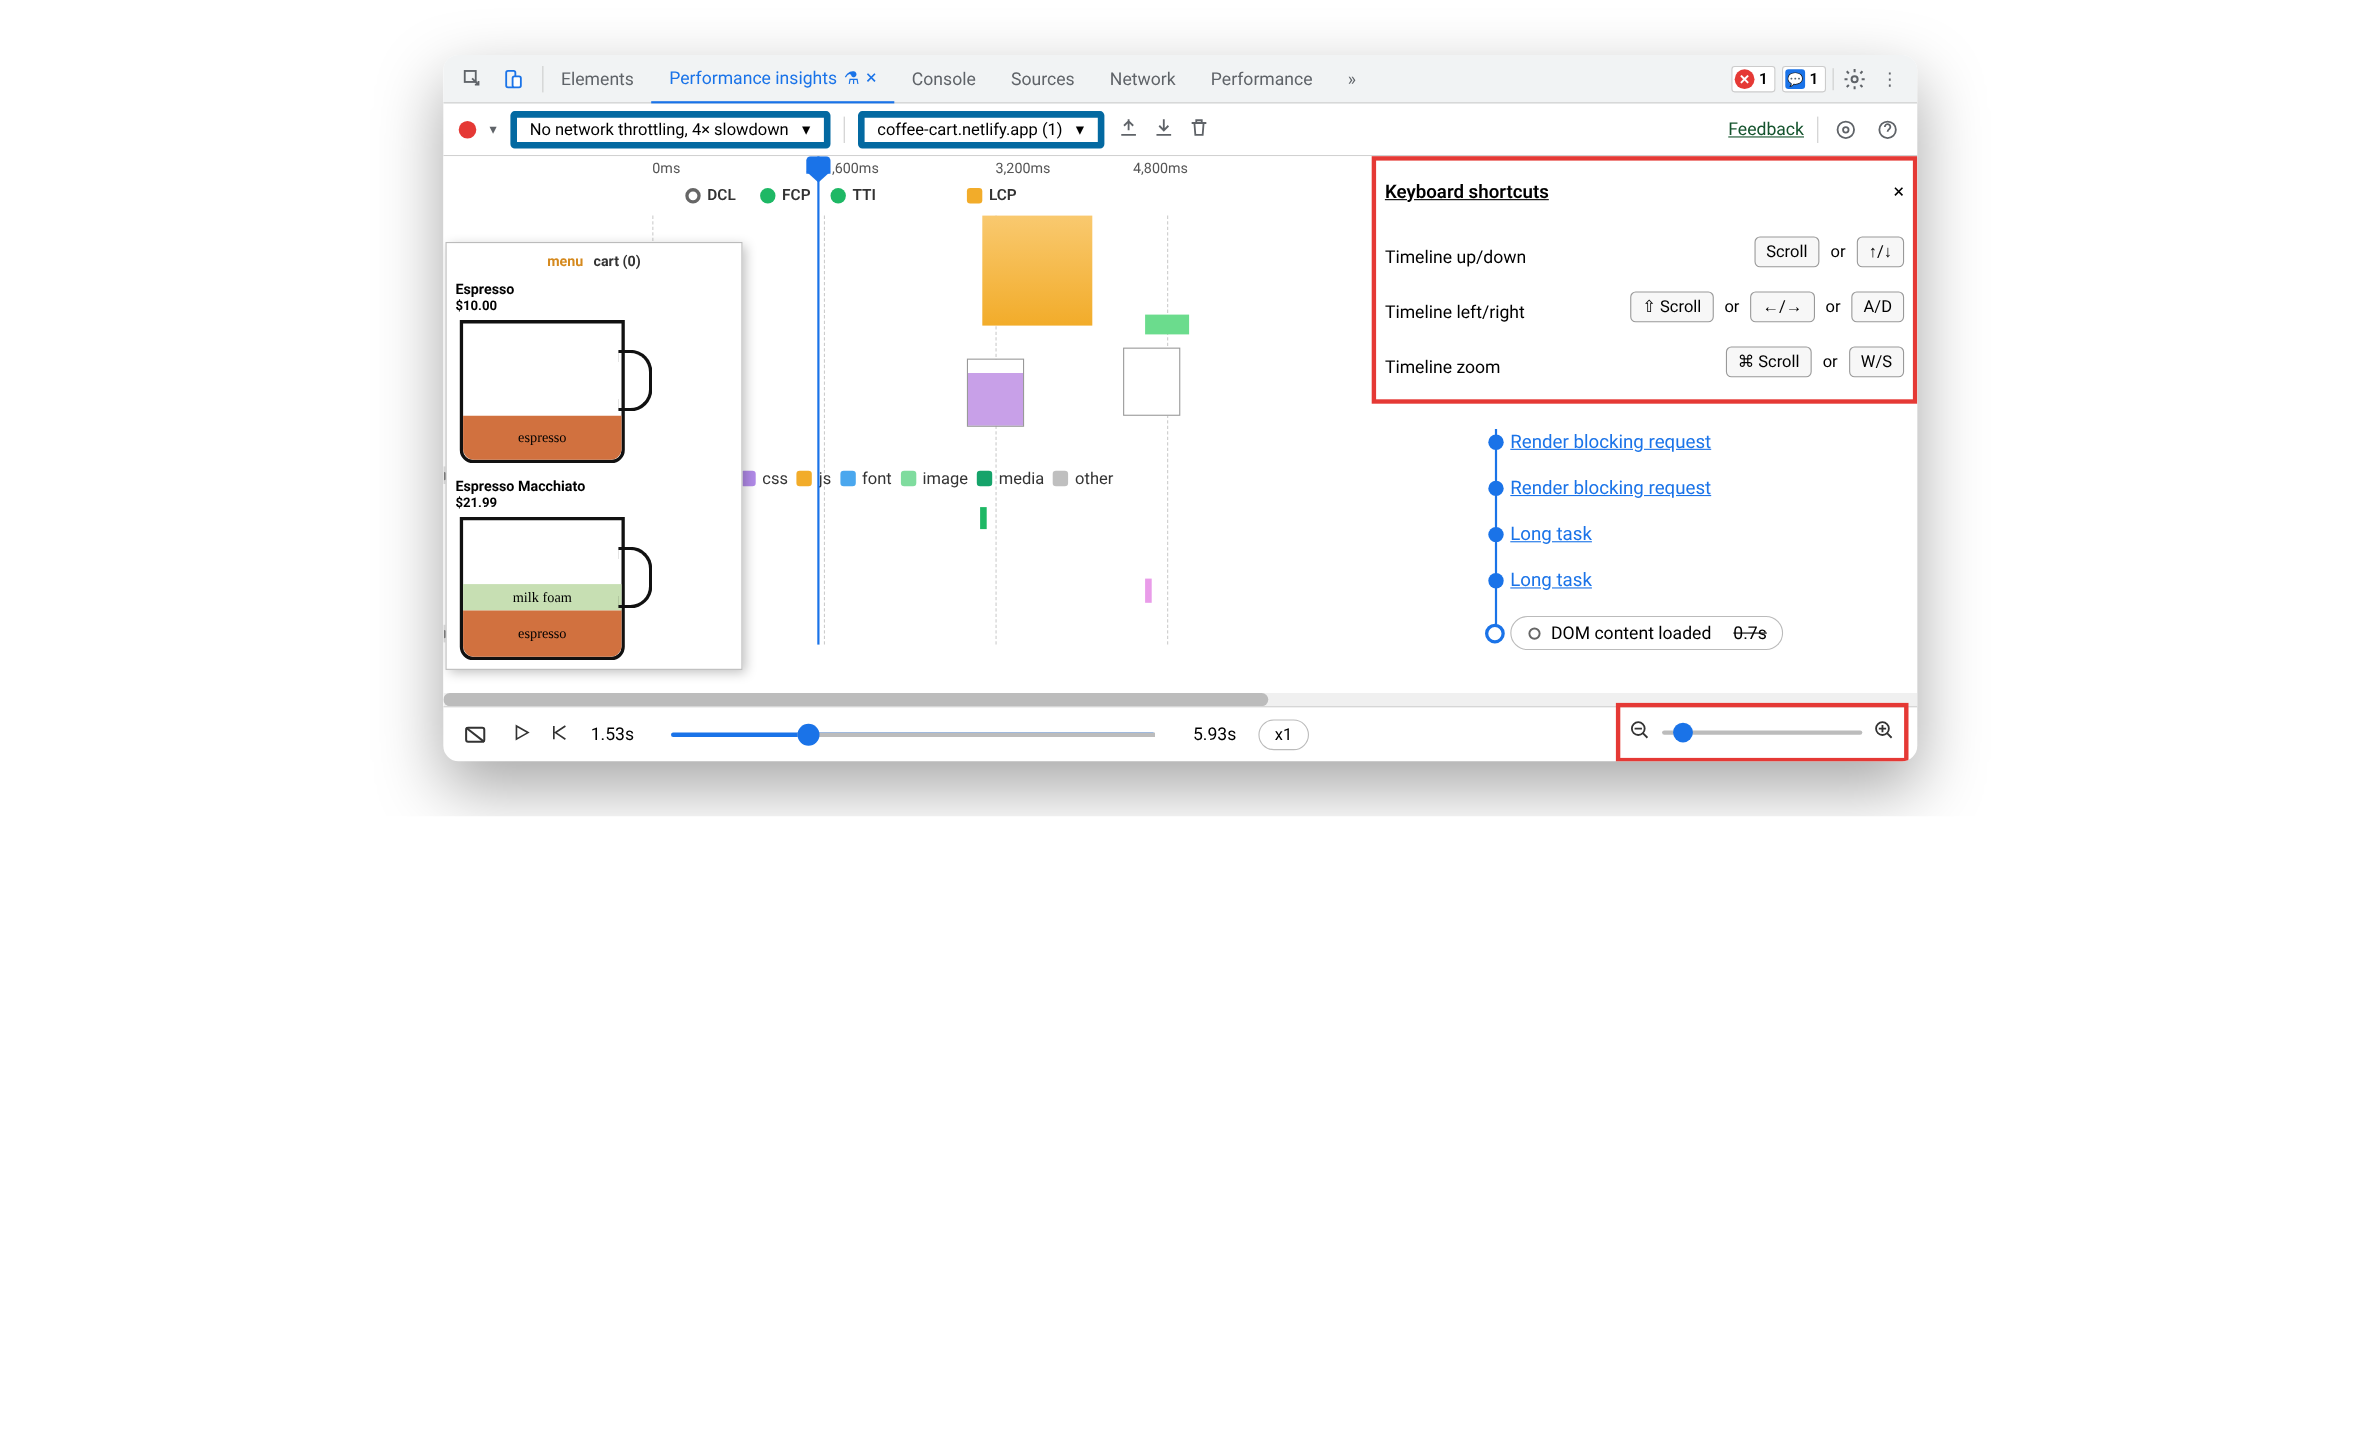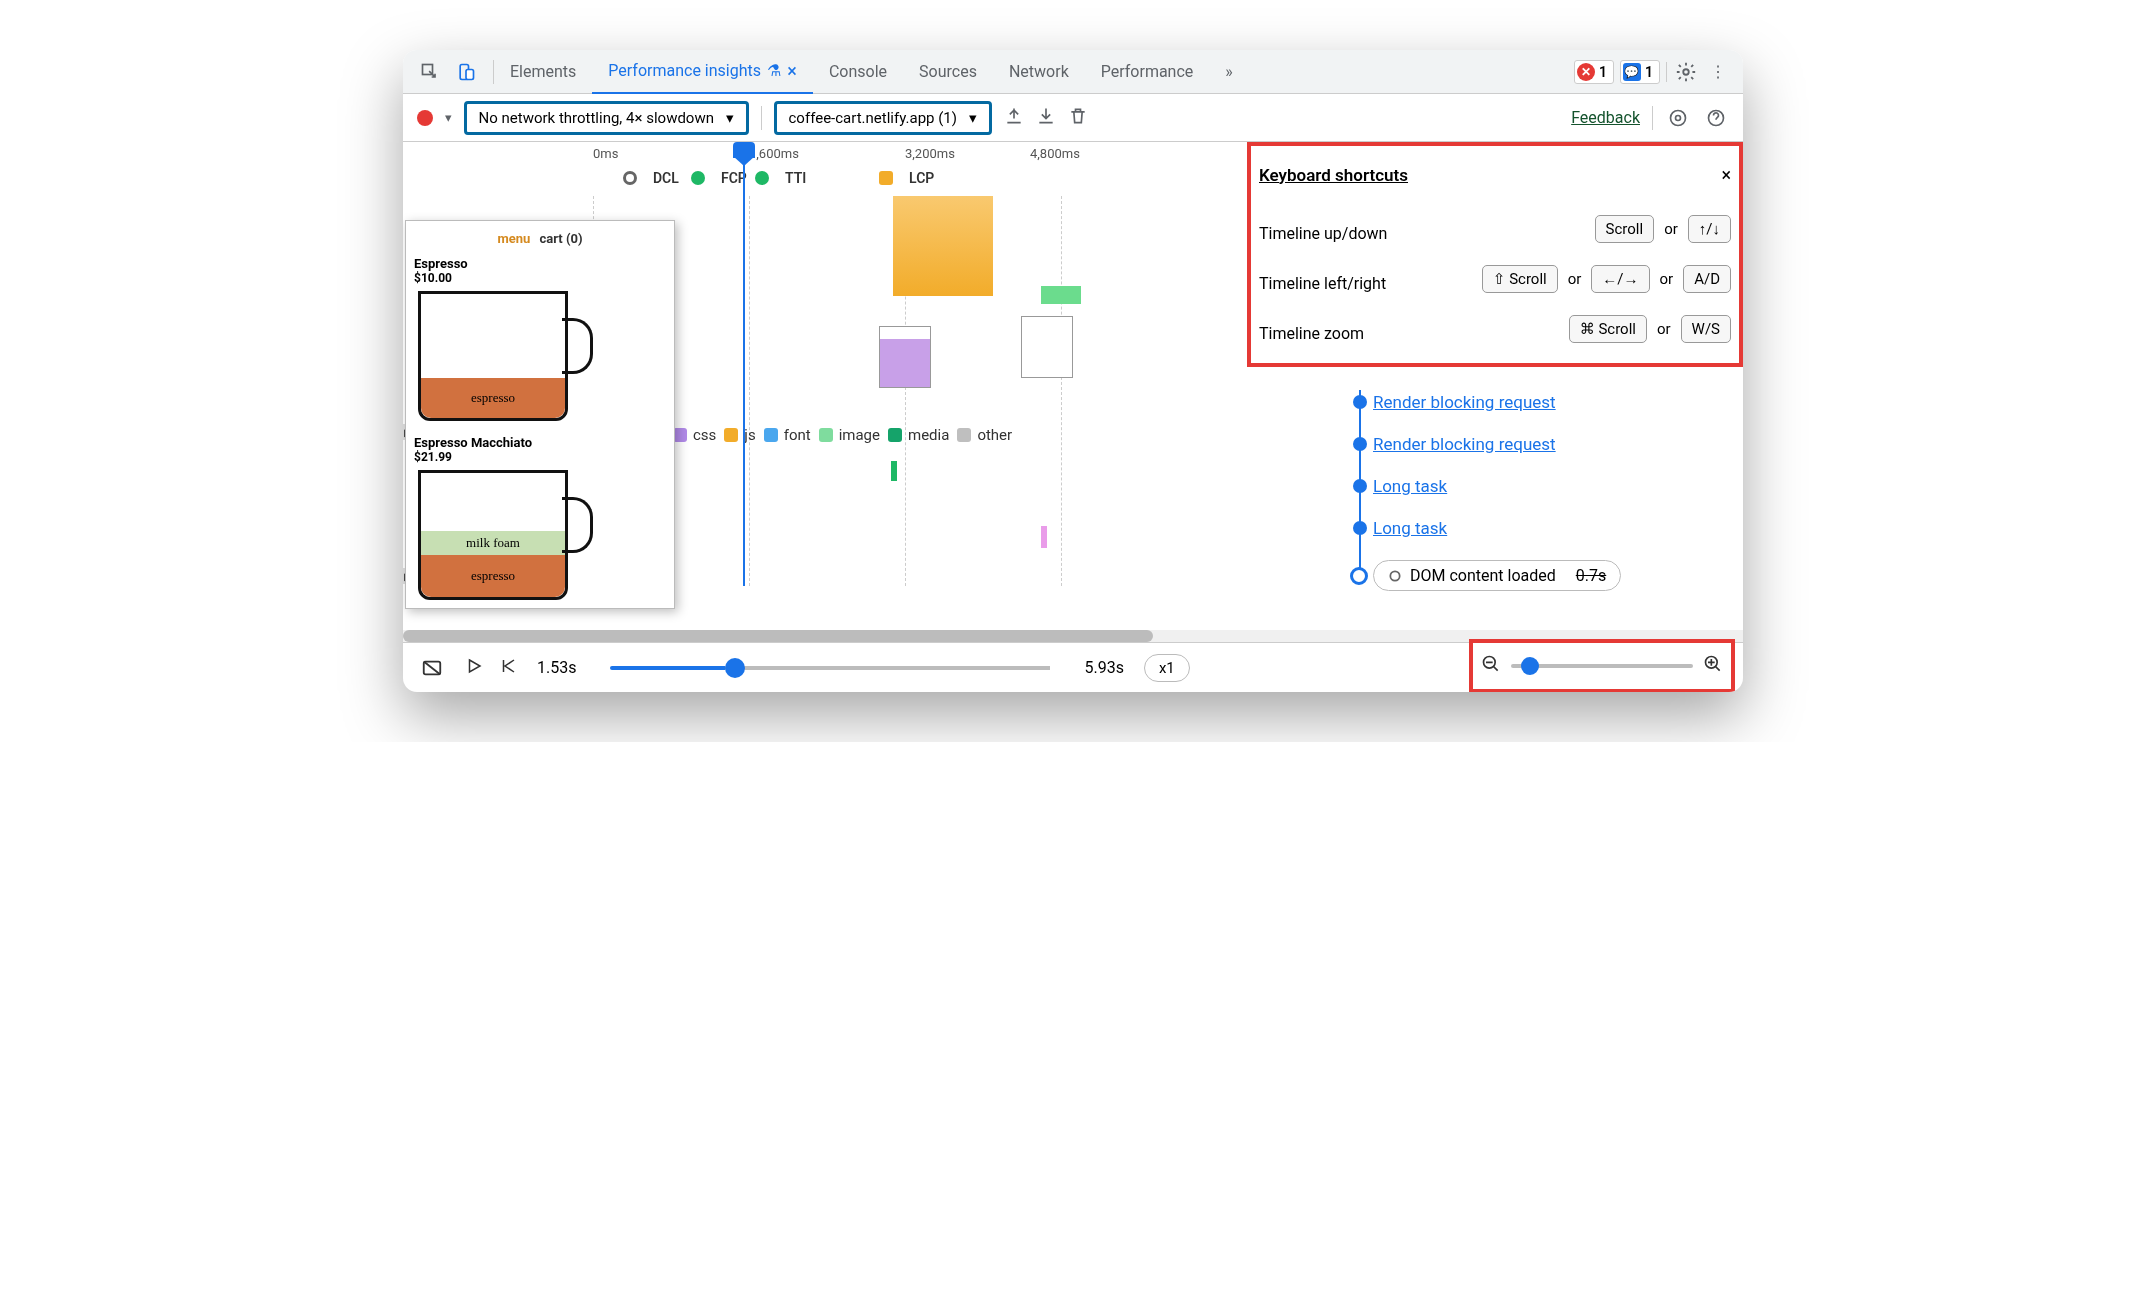--- a/index.html
+++ b/index.html
@@ -23,29 +23,29 @@
 .tab-close { font-size: 18px; }
 .tabs-spacer { flex: 1; }
 .tabs-right { display: flex; align-items: center; gap: 6px; padding-right: 12px; }
 .badge { display: flex; align-items: center; background: #fff; border: 1px solid #ccc; border-radius: 3px; height: 24px; padding: 0 6px 0 2px; font-size: 14px; font-weight: 600; gap: 4px; cursor: pointer; }
 .badge-dot { width: 18px; height: 18px; border-radius: 50%; display: flex; align-items: center; justify-content: center; color: #fff; font-size: 12px; }
 .badge-dot.err { background: #e53935; }
 .badge-dot.msg { background: #1a73e8; border-radius: 3px; }
 .toolbar { display: flex; align-items: center; height: 48px; padding: 0 14px; gap: 12px; border-bottom: 1px solid #ccc; }
 .rec { width: 16px; height: 16px; border-radius: 50%; background: #e53935; cursor: pointer; }
 .drop-arrow { cursor: pointer; color: #5f6368; font-size: 13px; }
-.select { display: flex; align-items: center; height: 34px; padding: 0 12px; border: 3px solid #0369a1; border-radius: 4px; background: #fff; font-size: 15px; gap: 12px; cursor: pointer; }
+.select { display: flex; align-items: center; height: 34px; padding: 0 12px; border: 6px solid #0369a1; border-radius: 4px; background: #fff; font-size: 15px; gap: 12px; cursor: pointer; }
 .tool-icon { color: #5f6368; cursor: pointer; }
 .feedback { text-decoration: underline; color: #14532d; font-size: 16px; cursor: pointer; margin-left: auto; }
 .main { display: flex; position: relative; height: 500px; }
 .timeline { flex: 1; position: relative; background: #fff; overflow: hidden; }
 .time-ruler { height: 26px; position: relative; font-size: 13px; color: #555; }
 .tick-label { position: absolute; top: 4px; }
 .markers { height: 28px; position: relative; }
-.marker { position: absolute; top: 2px; display: flex; align-items: center; gap: 16px; font-size: 14px; font-weight: 600; color: #333; }
+.marker { position: absolute; top: 2px; display: flex; align-items: center; gap: 6px; font-size: 14px; font-weight: 600; color: #333; }
 .marker-dot { width: 14px; height: 14px; border-radius: 50%; }
 .marker-ring { width: 14px; height: 14px; border-radius: 50%; border: 3px solid #666; }
 .timeline-body { position: relative; height: 390px; }
 .vline { position: absolute; top: 0; bottom: 0; width: 1px; border-left: 1px dashed #ccc; }
 .playhead { position: absolute; top: -54px; bottom: 0; width: 2px; background: #1a73e8; left: 340px; z-index: 5; }
 .playhead::before { content: ''; position: absolute; top: 0; left: -10px; width: 22px; height: 16px; background: #1a73e8; border-radius: 4px 4px 0 0; }
 .playhead::after { content: ''; position: absolute; top: 14px; left: -10px; border-left: 11px solid transparent; border-right: 11px solid transparent; border-top: 10px solid #1a73e8; }
 .block { position: absolute; }
 .block.orange { background: linear-gradient(#f9c96f,#f2ac2a); left: 490px; top: 0; width: 100px; height: 100px; }
 .block.green { background: #6bdc8d; left: 638px; top: 90px; width: 40px; height: 18px; }

